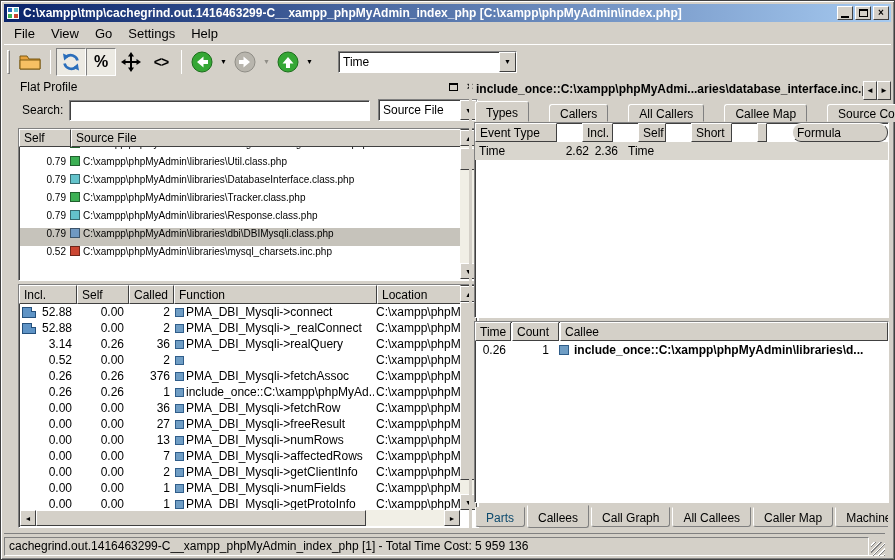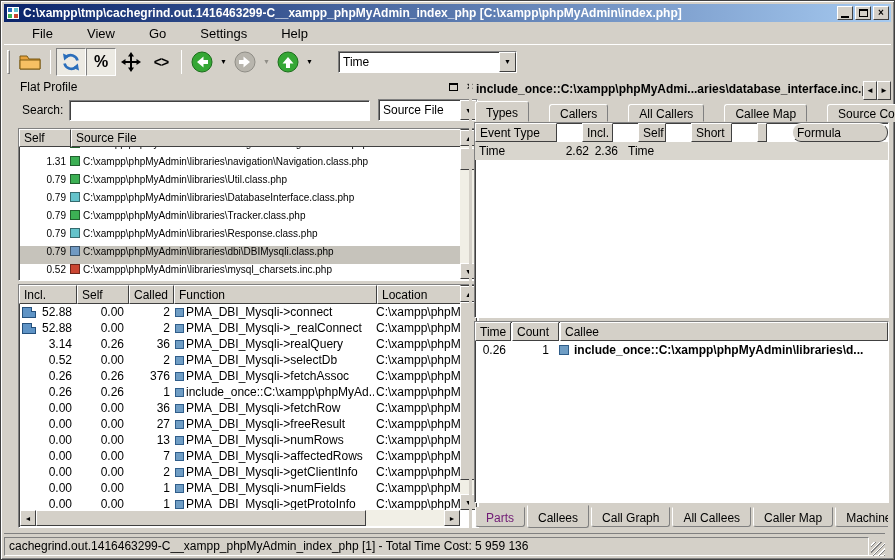--- a/index.html
+++ b/index.html
@@ -18,21 +18,21 @@
   .title-text { flex:1; color:#fff; font-weight:bold; font-size:12px; white-space:nowrap;
                 overflow:hidden; padding-left:3px; }
   .tb-btn { width:16px; height:14px; margin-left:2px; display:flex; align-items:center;
             justify-content:center; font-size:10px; font-weight:bold; color:#000; line-height:1; }
   .glyph-min { width:8px; height:2px; background:#000; margin-top:8px; }
   .glyph-max { width:9px; height:8px; border:1px solid #000; border-top:2px solid #000; }
 
   
   .menubar { position:absolute; left:3px; top:21px; right:3px; height:22px; display:flex;
              align-items:center; font-size:13px; padding-left:2px; }
-  .menu-item { padding:2px 8px;margin-left:18px; }
+  .menu-item { padding:2px 8px; }
 
   
   .toolbar { position:absolute; left:3px; top:43px; right:3px; height:34px; display:flex;
              align-items:center; border-top:1px solid #fff; }
   .grip { width:3px; height:24px; border:1px solid; border-color:#fff #808080 #808080 #fff; margin:0 5px 0 3px; }
   .tbtn { width:30px; height:28px; display:flex; align-items:center; justify-content:center; }
   .tbtn.pressed { border:1px solid; border-color:#808080 #fff #fff #808080; background:#eceae3; }
   .tsep { width:1px; height:24px; background:#808080; border-right:1px solid #fff; margin:0 5px; }
   .dd { width:13px; height:28px; display:flex; align-items:center; justify-content:center;
         font-size:7px; color:#000; }
@@ -130,21 +130,21 @@
   .c-count { width:44px; text-align:right; padding-right:6px; flex:none; }
   .c-callee { flex:1; display:flex; align-items:center; overflow:hidden; }
   .cicon { width:10px; height:10px; background:#6f9dc4; border:1px solid #2f5d8a; margin:0 5px 0 4px; flex:none; }
 
   .btabs { position:absolute; bottom:1px; left:3px; right:3px; height:24px; display:flex;
            align-items:flex-start; overflow:hidden; }
   .btab { height:20px; padding:3px 10px 0; font-size:12px; background:#d4d0c8; border:1px solid;
           border-color:#d4d0c8 #808080 #808080 #fff; border-radius:0 0 3px 3px; margin-right:2px;
           margin-top:2px; white-space:nowrap; }
   .btab.active { margin-top:0; height:23px; padding-top:5px; border-top-color:#d4d0c8; position:relative; z-index:2; }
-  .btab.disabled { color:#701a75; }
+  .btab.disabled { color:#0c4a6e; }
   .tab-spin { position:absolute; right:0; top:3px; display:flex; z-index:3; background:#d4d0c8; }
   .spin-btn { width:14px; height:19px; display:flex; align-items:center; justify-content:center; font-size:8px; }
 
   
   .statusbar { position:absolute; left:3px; right:9px; bottom:3px; height:23px; display:flex;
                align-items:center; border-top:1px solid #808080; box-shadow:0 -1px 0 #fff inset; padding-top:2px; }
   .status-panel { flex:1; height:19px; border:1px solid; border-color:#808080 #fff #fff #808080;
                   display:flex; align-items:center; padding:0 4px; font-size:12px; white-space:nowrap; overflow:hidden; }
   .resize-grip { width:14px; height:14px; align-self:flex-end; margin-left:2px;
                  background:repeating-linear-gradient(135deg,transparent 0 2px,#fff 2px 3px,#808080 3px 4px); }
@@ -281,25 +281,20 @@
         <span class="hcell raised h-file">Source File</span>
       </div>
       <div class="lbody">
         <div class="lrows">
             <div class="lrow">
               <span class="c-self">1.37</span>
               <span class="licon" style="background: rgb(60, 176, 84);"></span>
               <span>C:\xampp\phpMyAdmin\libraries\navigation\Navigation.class.php</span>
             </div>
             <div class="lrow">
-              <span class="c-self">1.31</span>
-              <span class="licon" style="background: rgb(60, 176, 84);"></span>
-              <span>C:\xampp\phpMyAdmin\libraries\navigation\Navigation.class.php</span>
-            </div>
-            <div class="lrow">
               <span class="c-self">0.79</span>
               <span class="licon" style="background: rgb(60, 176, 84);"></span>
               <span>C:\xampp\phpMyAdmin\libraries\Util.class.php</span>
             </div>
             <div class="lrow">
               <span class="c-self">0.79</span>
               <span class="licon" style="background: rgb(99, 195, 203);"></span>
               <span>C:\xampp\phpMyAdmin\libraries\DatabaseInterface.class.php</span>
             </div>
             <div class="lrow">
@@ -371,21 +366,20 @@
               <span>PMA_DBI_Mysqli-&gt;realQuery</span>
             </span>
             <span class="f-loc">C:\xampp\phpMy...</span>
           </div>
           <div class="frow">
             <span class="f-incl">0.52</span>
             <span class="f-self">0.00</span>
             <span class="f-called">2</span>
             <span class="f-func">
               <span class="ficon"></span>
-              <span>PMA_DBI_Mysqli-&gt;selectDb</span>
             </span>
             <span class="f-loc">C:\xampp\phpMy...</span>
           </div>
           <div class="frow">
             <span class="f-incl">0.26</span>
             <span class="f-self">0.26</span>
             <span class="f-called">376</span>
             <span class="f-func">
               <span class="ficon"></span>
               <span>PMA_DBI_Mysqli-&gt;fetchAssoc</span>

